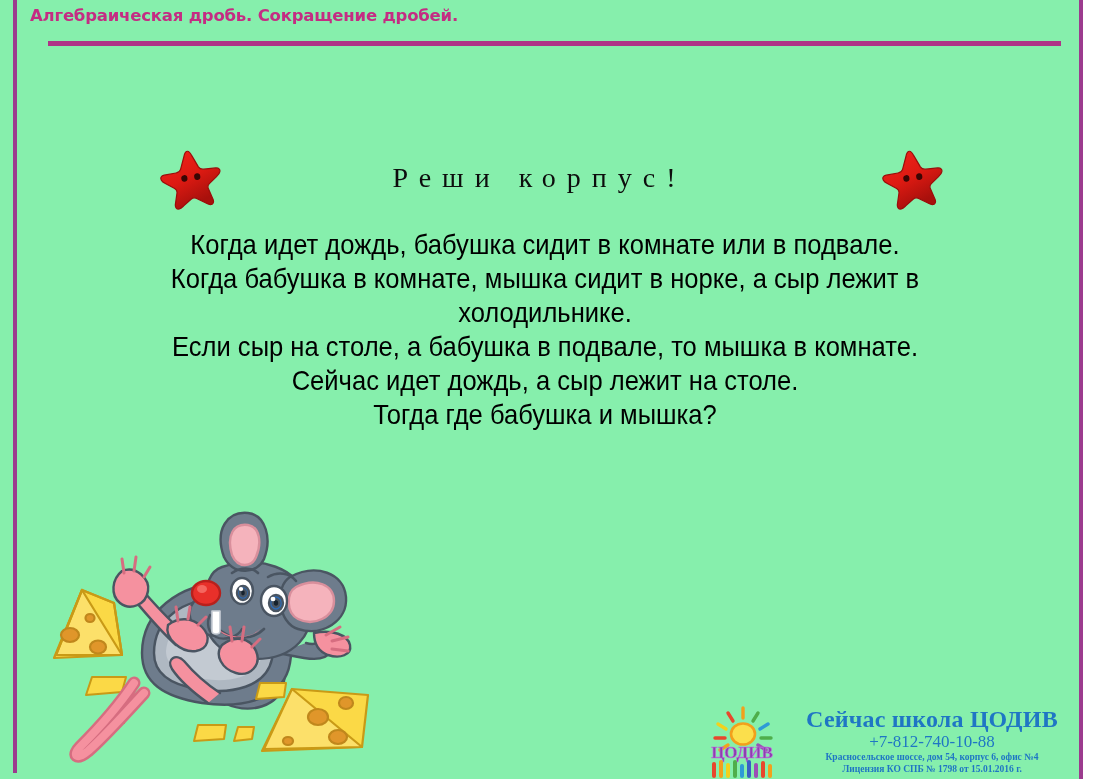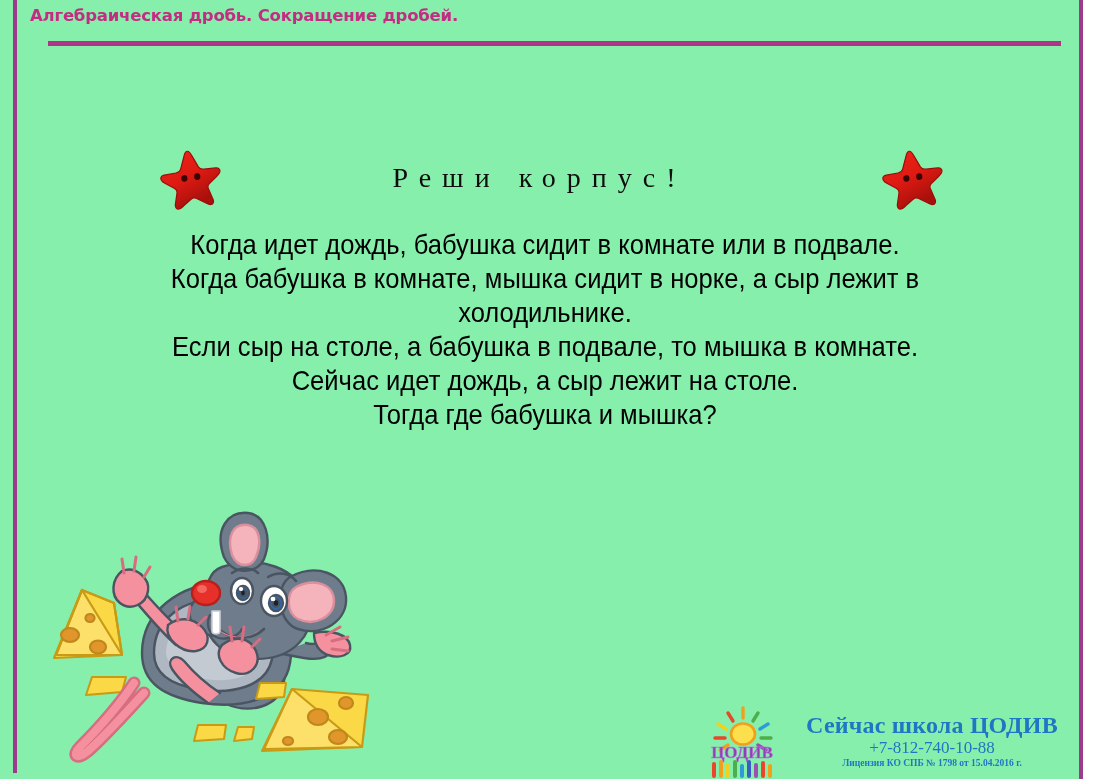--- a/index.html
+++ b/index.html
@@ -356,17 +356,18 @@
           <path d="M46 72 L46 58" stroke="#3A5FC4"></path>
           <path d="M53 72 L53 61" stroke="#9B4FB5"></path>
           <path d="M60 72 L60 59" stroke="#E8472C"></path>
           <path d="M67 72 L67 62" stroke="#F2A01C"></path>
         </g>
       </svg>
     </div>
     <div class="logo-text">
       <div class="logo-name">Сейчас школа ЦОДИВ</div>
       <div class="logo-phone">+7-812-740-10-88</div>
-      <div class="logo-lic">Лицензия КО СПБ № 1798 от 15.04.2016 г.</div>
+      <div class="logo-addr">Красносельское шоссе, дом 54, корпус 6, офис №4</div>
+      <div class="logo-lic">Лицензия КО СПБ № 1798 от 15.01.2016 г.</div>
     </div>
   </div>
 
 </div>
 
 </body></html>

